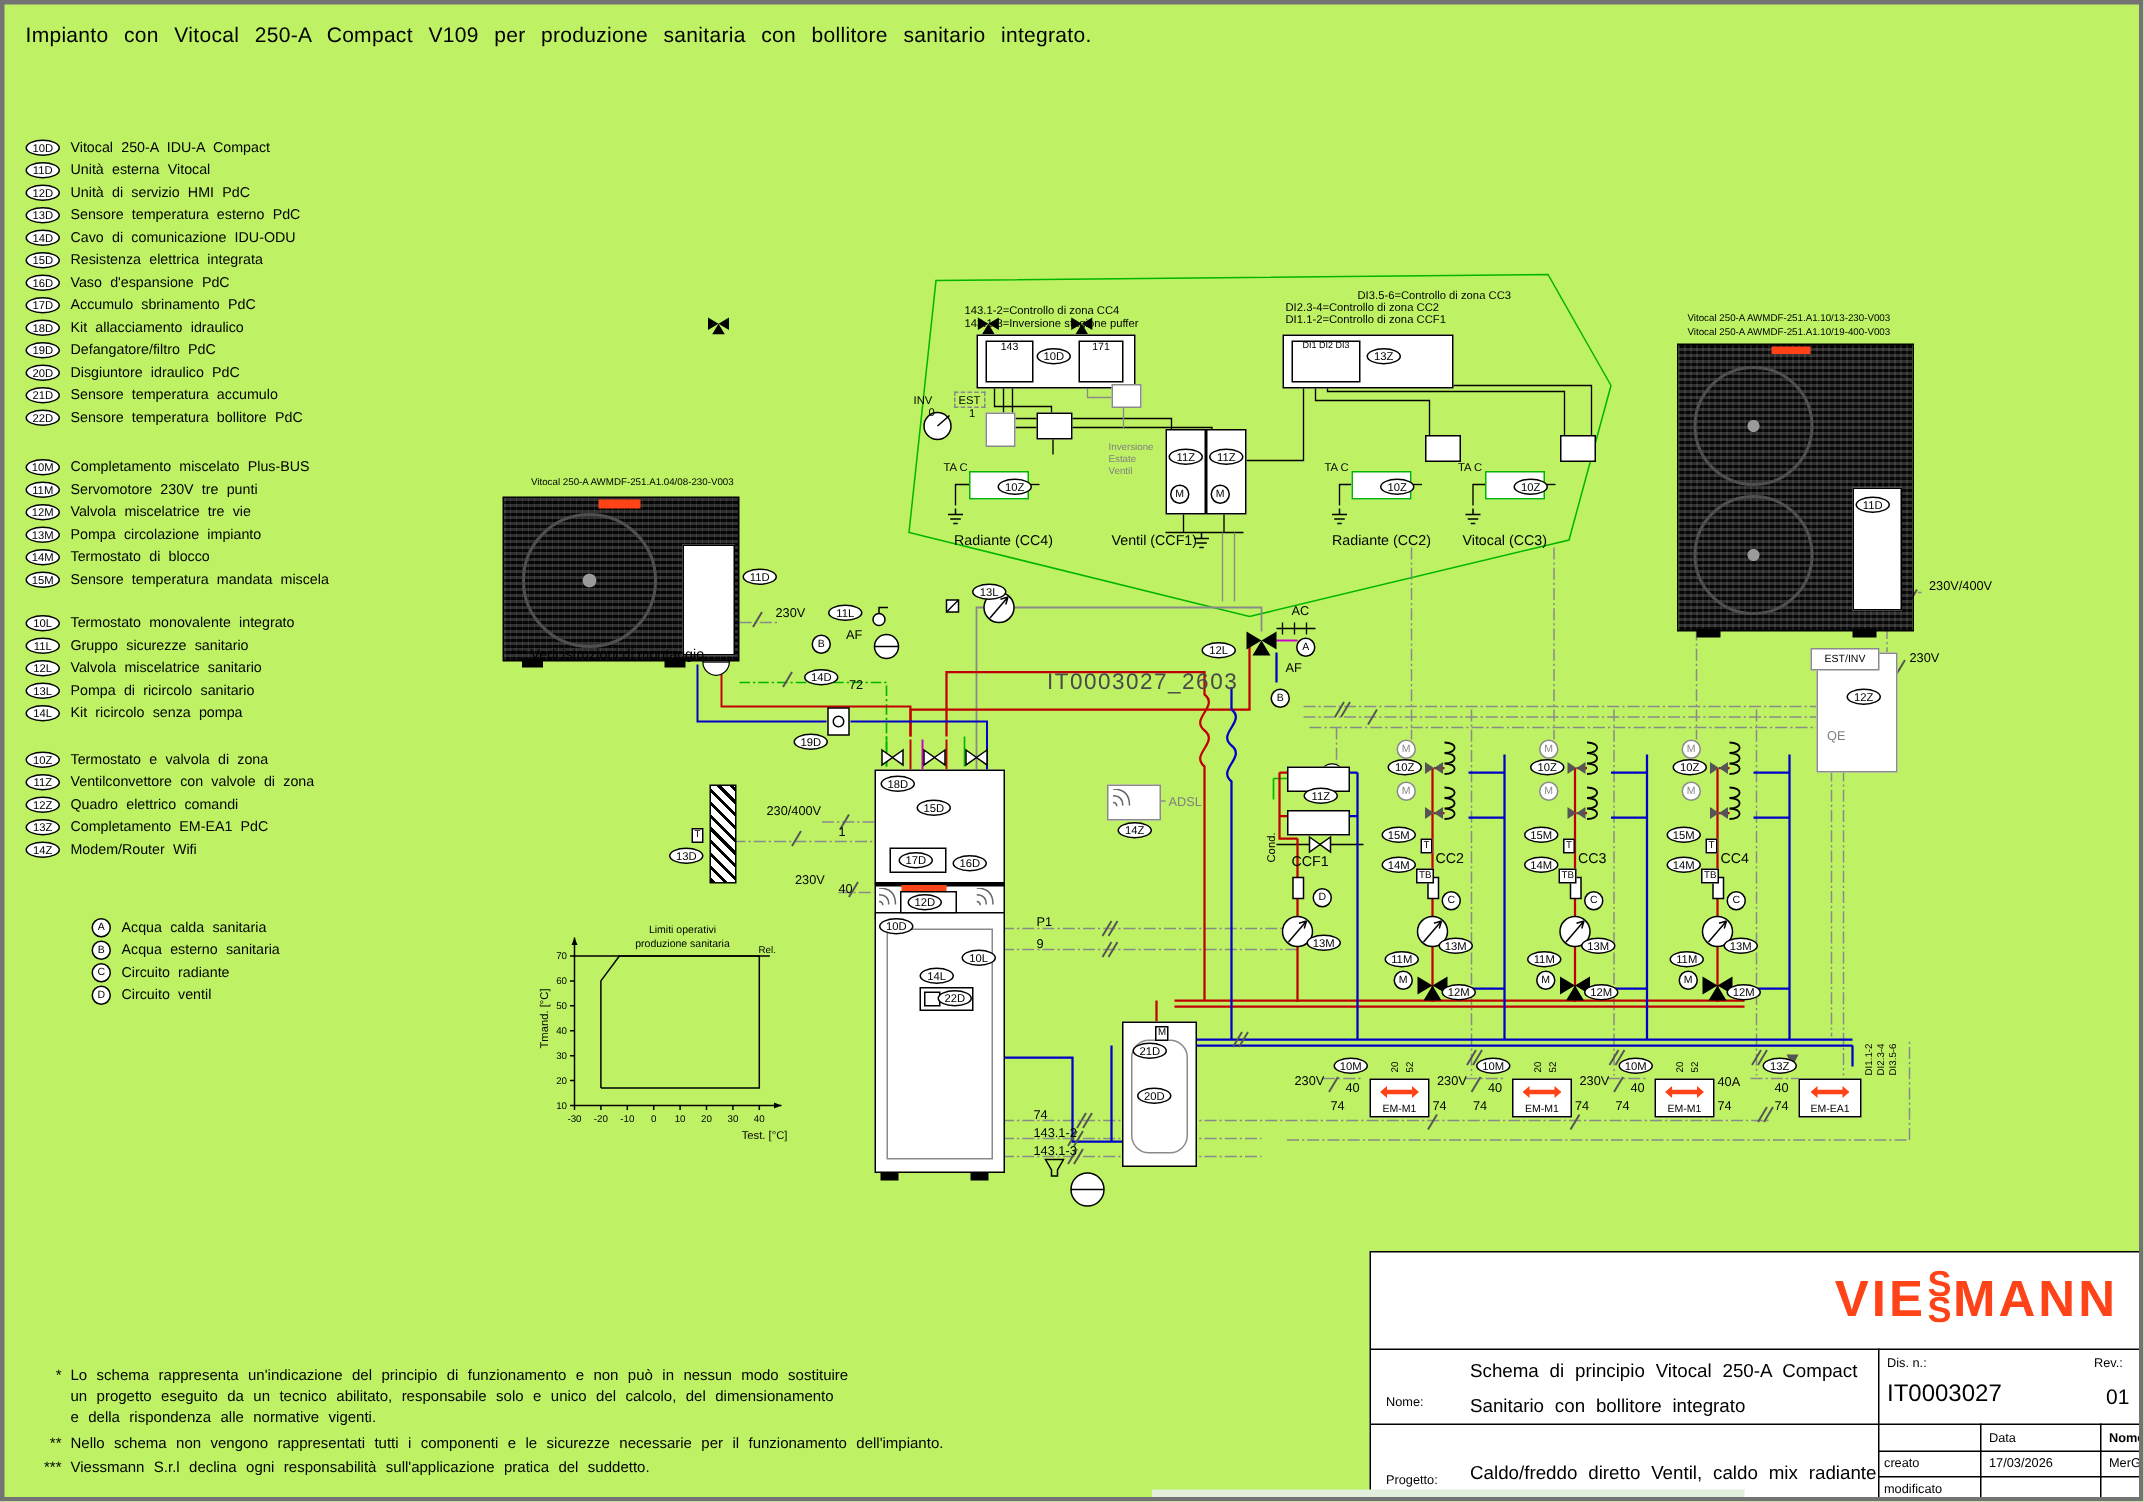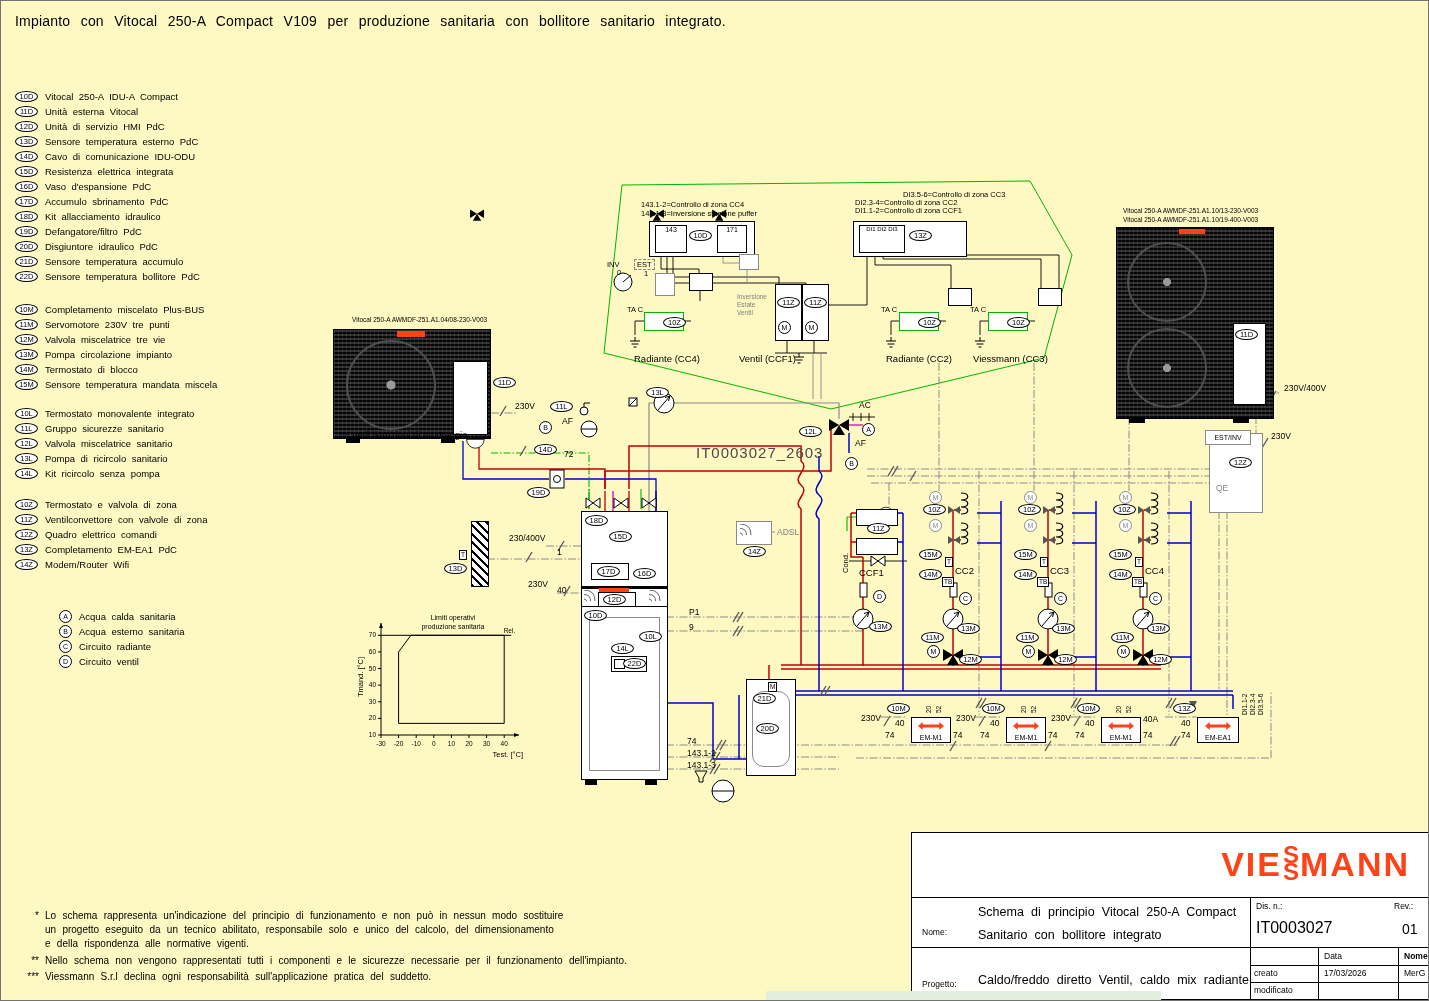--- a/index.html
+++ b/index.html
@@ -1,16 +1,16 @@
 <!DOCTYPE html>
 <html><head>
 <meta charset="utf-8">
 <style>
   html,body{margin:0;padding:0;background:#fff;}
-  #page{position:relative;width:1429px;height:1001px;background:#fef9c3;border:1px solid #737373;
+  #page{position:relative;width:1429px;height:1001px;background:#bef264;border:3px solid #737373;
         font-family:"Liberation Sans",sans-serif;color:#000;overflow:hidden;box-sizing:border-box;}
   .hdr{position:absolute;left:14px;font-size:14px;letter-spacing:.2px;word-spacing:.45em;white-space:nowrap;}
   
   .leg-group{position:absolute;}
   .leg-row{display:flex;align-items:center;height:15px;gap:7px;white-space:nowrap;}
   .badge{display:inline-block;border:1px solid #000;border-radius:50%;min-width:17px;text-align:center;
          font-size:7.5px;line-height:9px;padding:0 2px;background:#fff;}
   .cbadge{display:inline-flex;align-items:center;justify-content:center;border:1px solid #000;border-radius:50%;
           width:11px;height:11px;font-size:7px;background:#fff;}
   .leg-text{font-size:9.5px;word-spacing:.3em;}
@@ -537,21 +537,21 @@
     <div class="box thick" style="left:774px;top:283px;width:25px;height:55px;"></div>
     <div class="box thick" style="left:801px;top:283px;width:25px;height:55px;"></div>
     <span class="badge" style="left:776px;top:296px;">11Z</span>
     <span class="badge" style="left:803px;top:296px;">11Z</span>
     <span class="mc" style="left:777px;top:320px;">M</span>
     <span class="mc" style="left:804px;top:320px;">M</span>
 
     <div class="lbl big" style="left:633px;top:352px;">Radiante (CC4)</div>
     <div class="lbl big" style="left:738px;top:352px;">Ventil (CCF1)</div>
     <div class="lbl big" style="left:885px;top:352px;">Radiante (CC2)</div>
-    <div class="lbl big" style="left:972px;top:352px;">Viessmann (CC3)</div>
+    <div class="lbl big" style="left:972px;top:352px;">Vitocal (CC3)</div>
 
     <div class="lbl" style="left:514px;top:400px;">230V</div>
     <span class="badge" style="left:549px;top:400px;">11L</span>
     <div class="lbl" style="left:561px;top:415px;">AF</div>
     <span class="cbadge" style="left:538px;top:420px;">B</span>
     <span class="badge" style="left:645px;top:386px;">13L</span>
     <span class="badge" style="left:533px;top:443px;">14D</span>
     <div class="lbl" style="left:563px;top:448px;">72</div>
     <span class="badge" style="left:526px;top:486px;">19D</span>
 

